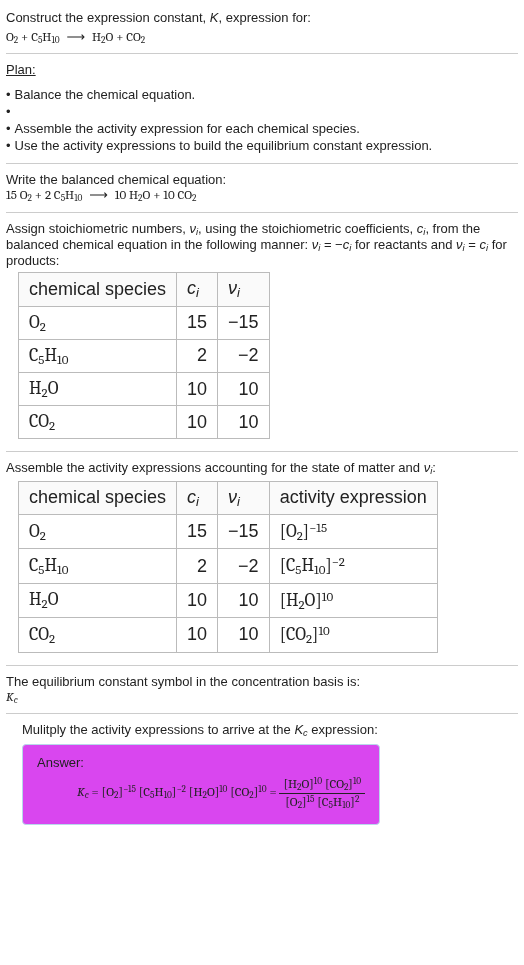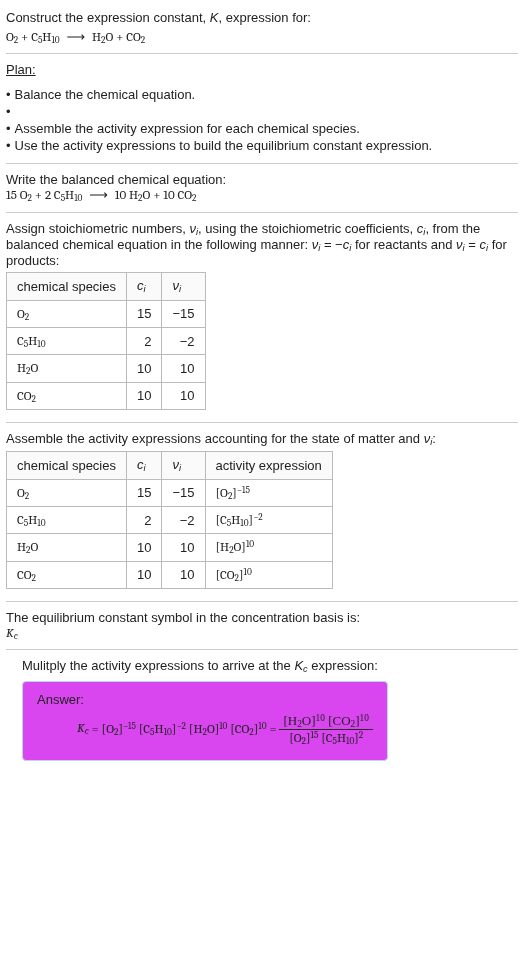--- a/index.html
+++ b/index.html
@@ -40,22 +40,22 @@
     }
     .plan-item {
       display: flex;
       margin-bottom: 2px;
     }
     .plan-bullet {
       margin-right: 4px;
     }
     table {
       border-collapse: collapse;
-      margin: 4px 0;
-      font-size: 13px;
+      margin: 4px 12px;
+      font-size: 18px;
     }
     th, td {
       border: 1px solid #bbb;
       padding: 5px 10px;
       text-align: left;
     }
     th {
       font-weight: normal;
       background: #fafafa;
     }
@@ -78,21 +78,20 @@
     }
     .frac {
       display: inline-block;
       vertical-align: middle;
       text-align: center;
     }
     .frac .num {
       display: block;
       border-bottom: 1px solid #222;
       padding: 0 4px;
-      font-family: Liberation Serif, serif;
     }
     .frac .den {
       display: block;
       padding: 0 4px;
     }
     .center-eq {
       text-align: left;
       padding-left: 40px;
     }
   </style>

